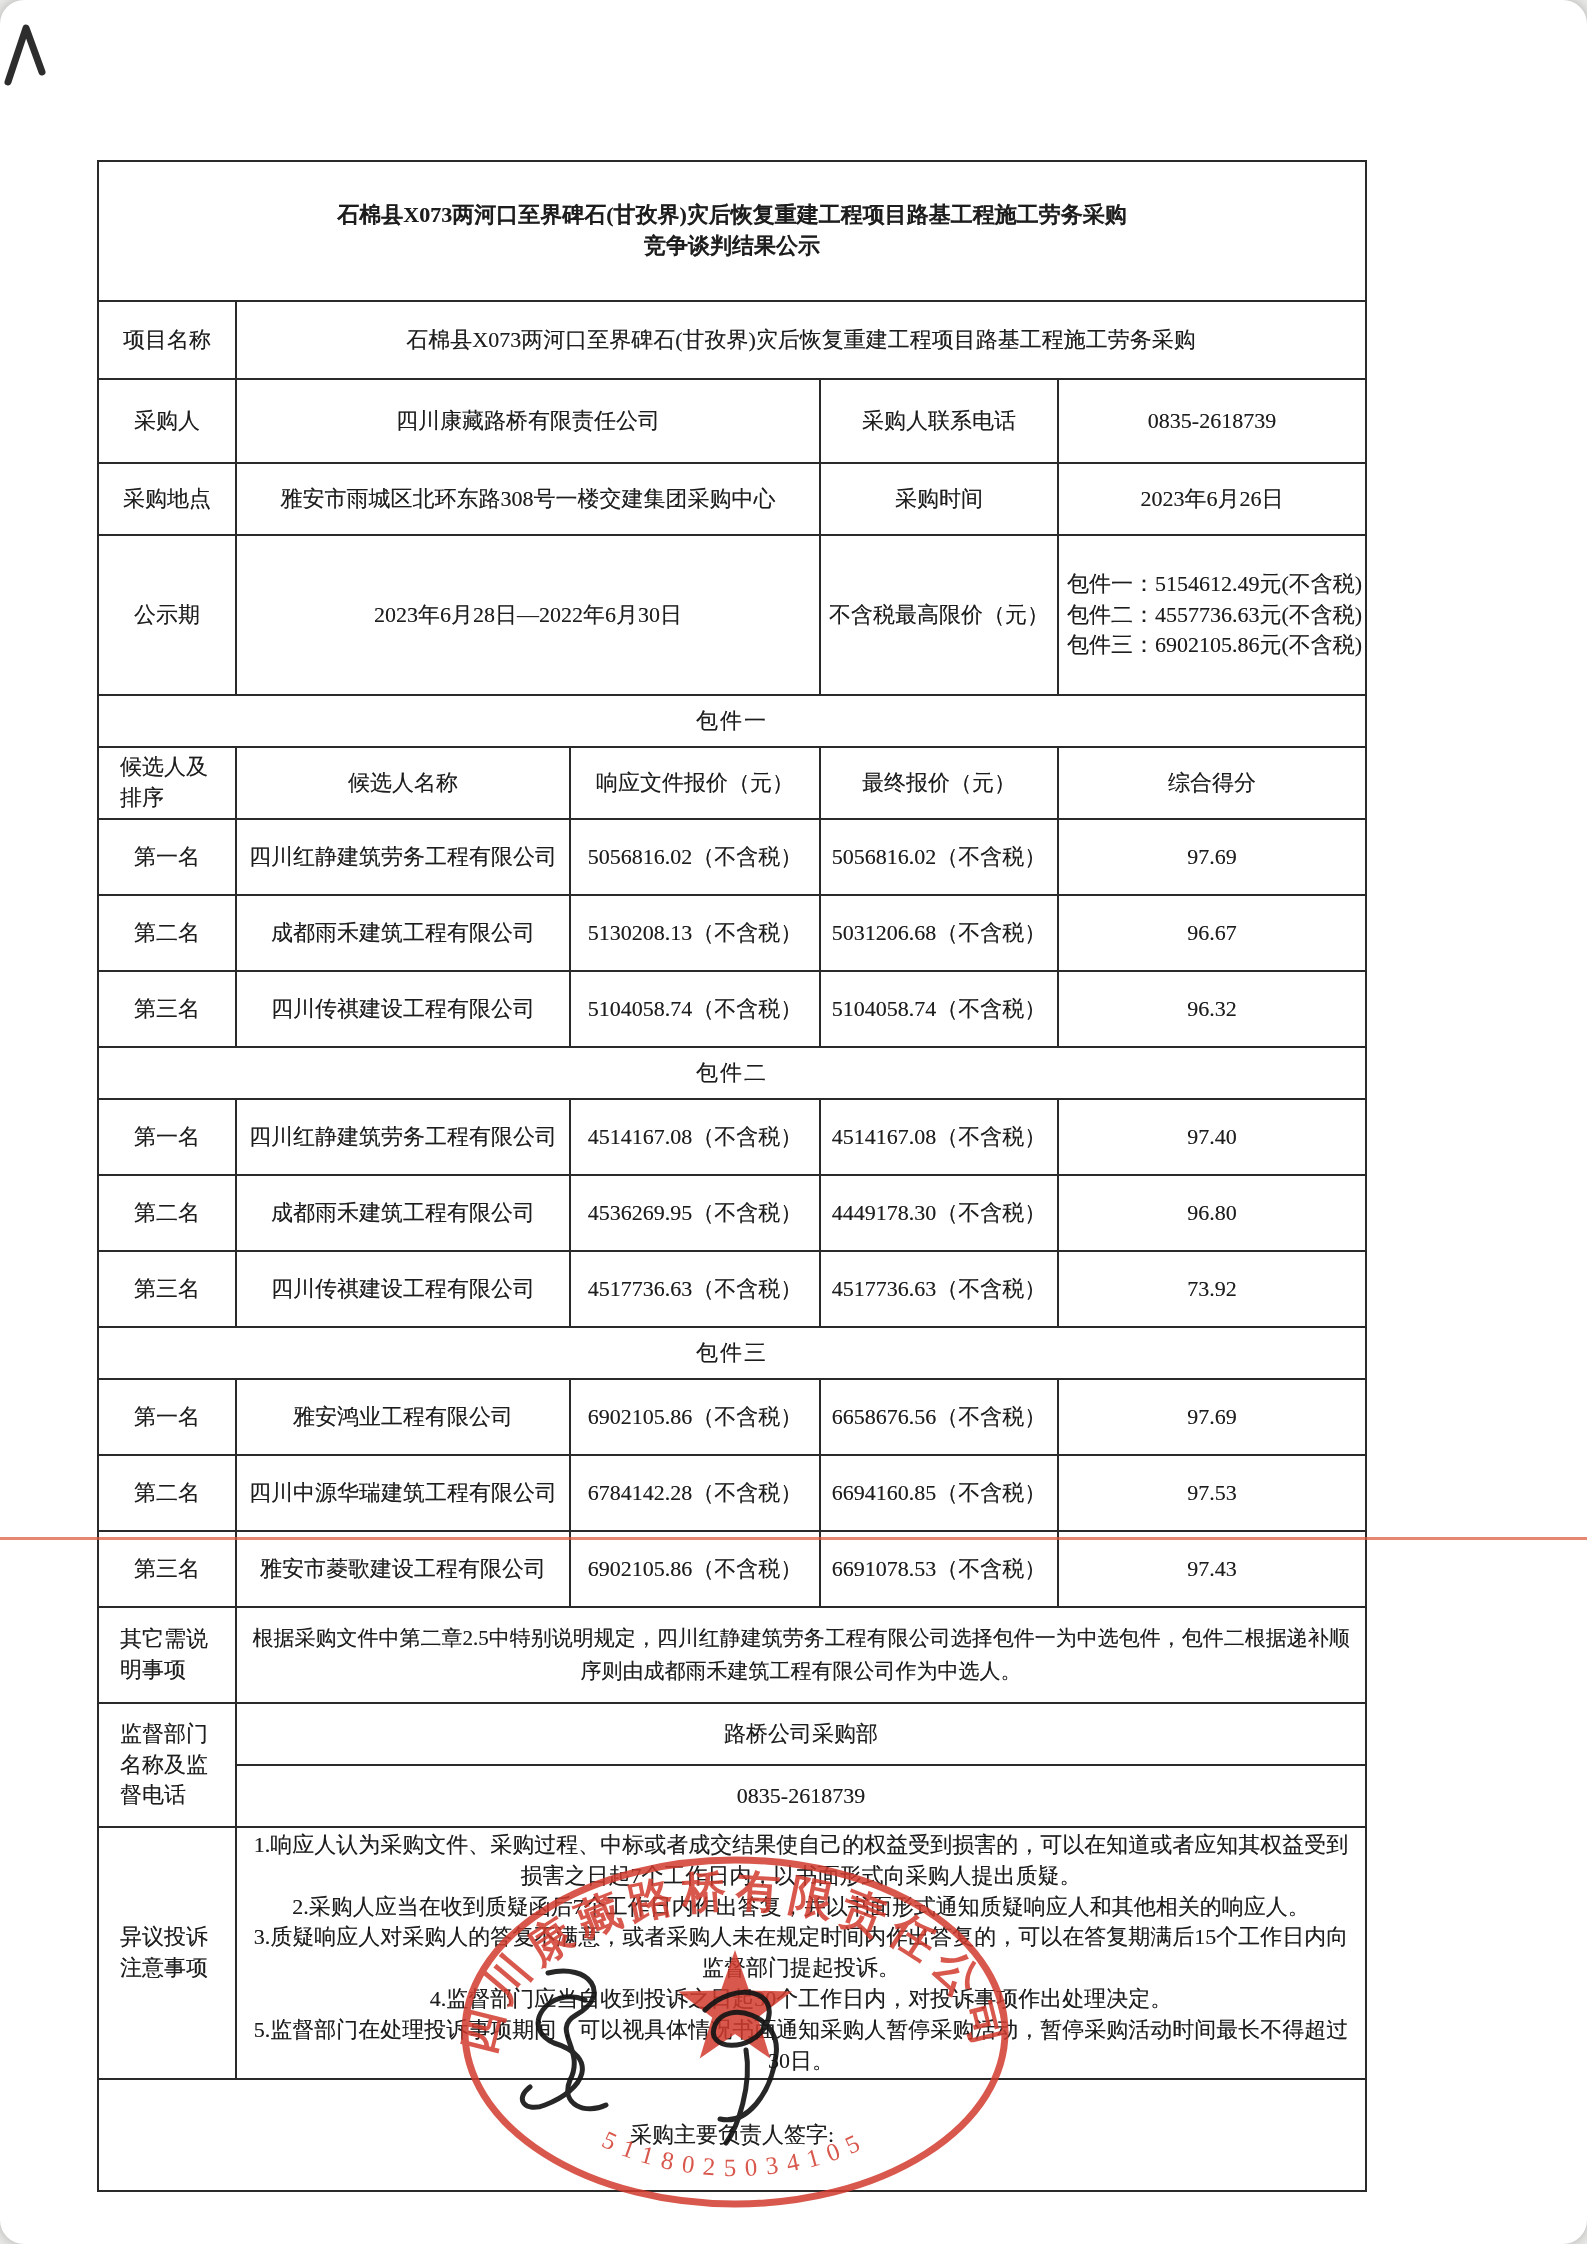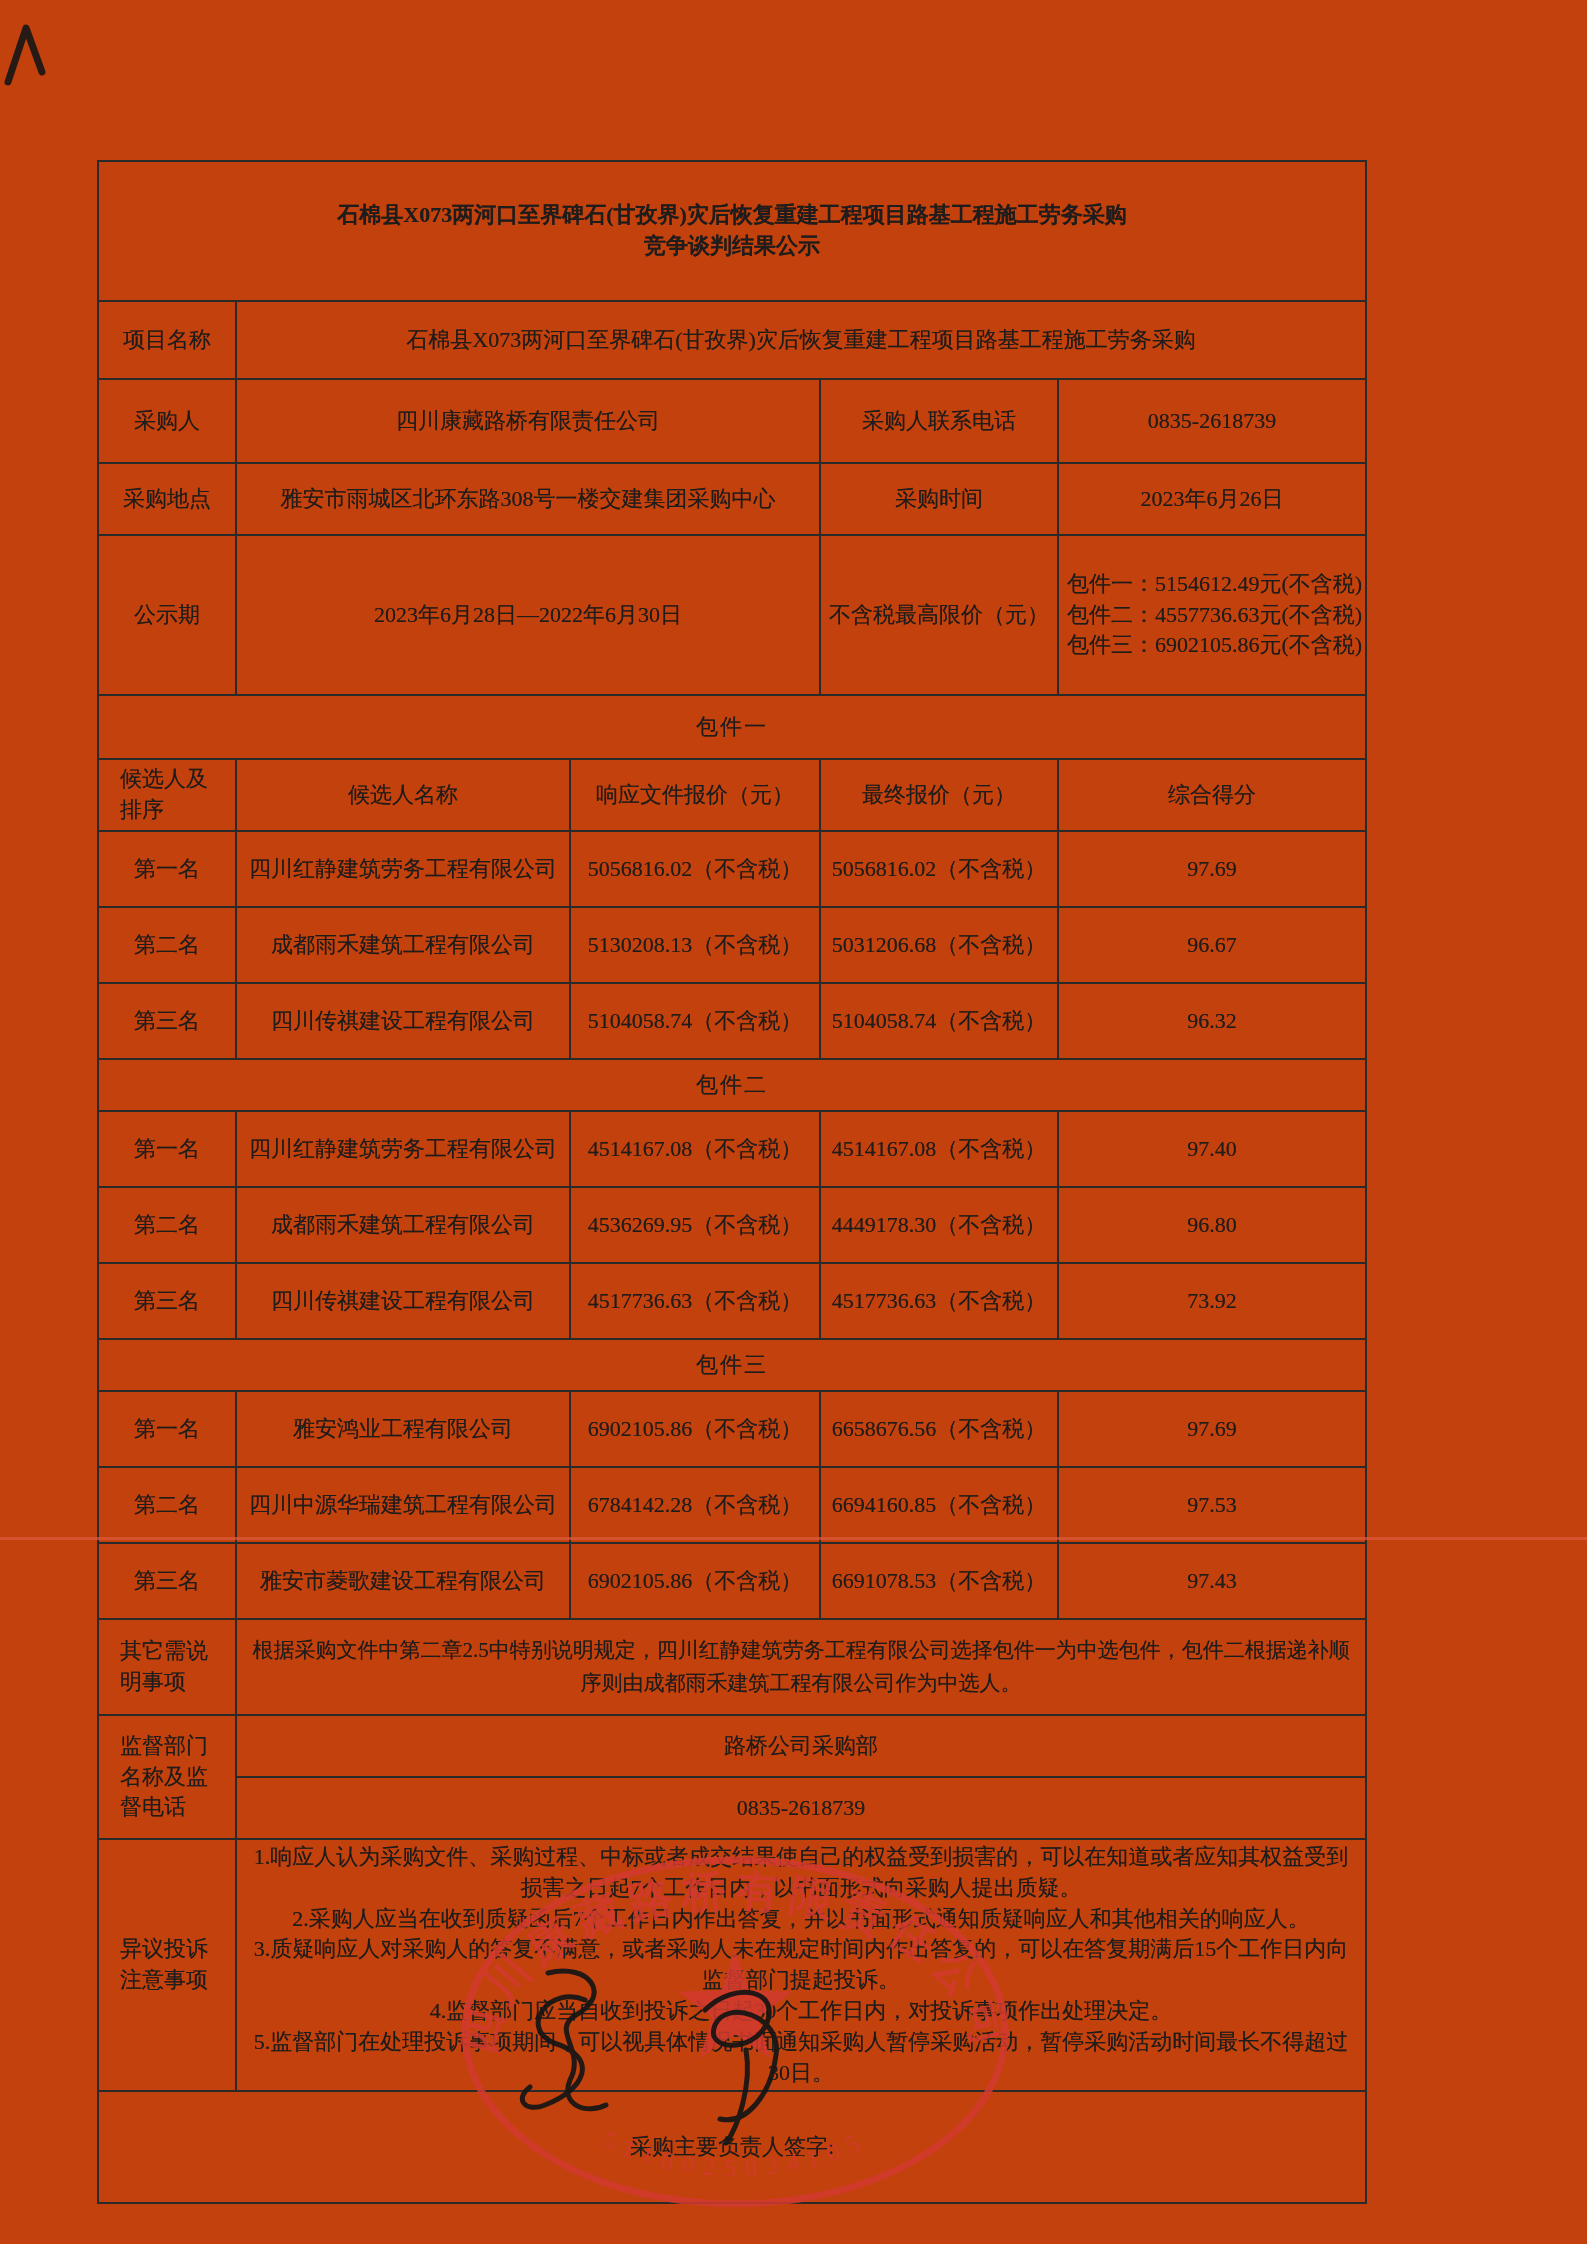--- a/index.html
+++ b/index.html
@@ -1,18 +1,18 @@
 <!DOCTYPE html>
 <html><head>
 <meta charset="utf-8">
 <style>
   html,body{margin:0;padding:0;background:#e9e9e7;}
-  .page{position:relative;width:1587px;height:2244px;background:#c2410c;overflow:hidden;
+  .page{position:relative;width:1587px;height:2244px;background:#ffffff;overflow:hidden;
         font-family:"Liberation Serif","DejaVu Serif",serif;color:#1d1d1d;
-        box-shadow:0 0 12px rgba(0,0,0,.25);}
+        box-shadow:0 0 12px rgba(0,0,0,.25);border-radius:24px;}
   table.main{position:absolute;left:97px;top:160px;width:1268px;border-collapse:collapse;
              table-layout:fixed;z-index:1;}
   table.main td{border:2px solid #2a2a2a;vertical-align:middle;text-align:center;
                 font-size:22px;padding:2px 8px;line-height:1.4;
                 text-shadow:0 0 .4px rgba(0,0,0,.45);}
   td.title-cell{font-size:28px;font-weight:bold;line-height:1.6;}
   td.lbl{padding:2px 10px;}
   .lbl-narrow{display:inline-block;max-width:94px;text-align:left;}
   td.left{text-align:left;padding-left:14px;}
   td.prices{text-align:left;font-size:21px;line-height:1.75;padding-left:12px;white-space:nowrap;}
@@ -77,21 +77,21 @@
       <td class="lbl">公示期</td>
       <td colspan="2">2023年6月28日—2022年6月30日</td>
       <td class="nowrap">不含税最高限价（元）</td>
       <td class="prices">
         <div>包件一：5154612.49元(不含税)</div>
         <div>包件二：4557736.63元(不含税)</div>
         <div>包件三：6902105.86元(不含税)</div>
       </td>
     </tr>
 
-    <tr style="height:64px">
+    <tr style="height:52px">
       <td colspan="5" class="section">包件一</td>
     </tr>
     <tr style="height:72px">
       <td class="lbl"><span class="lbl-narrow">候选人及排序</span></td>
       <td>候选人名称</td>
       <td>响应文件报价（元）</td>
       <td>最终报价（元）</td>
       <td>综合得分</td>
     </tr>
     <tr style="height:76px">

